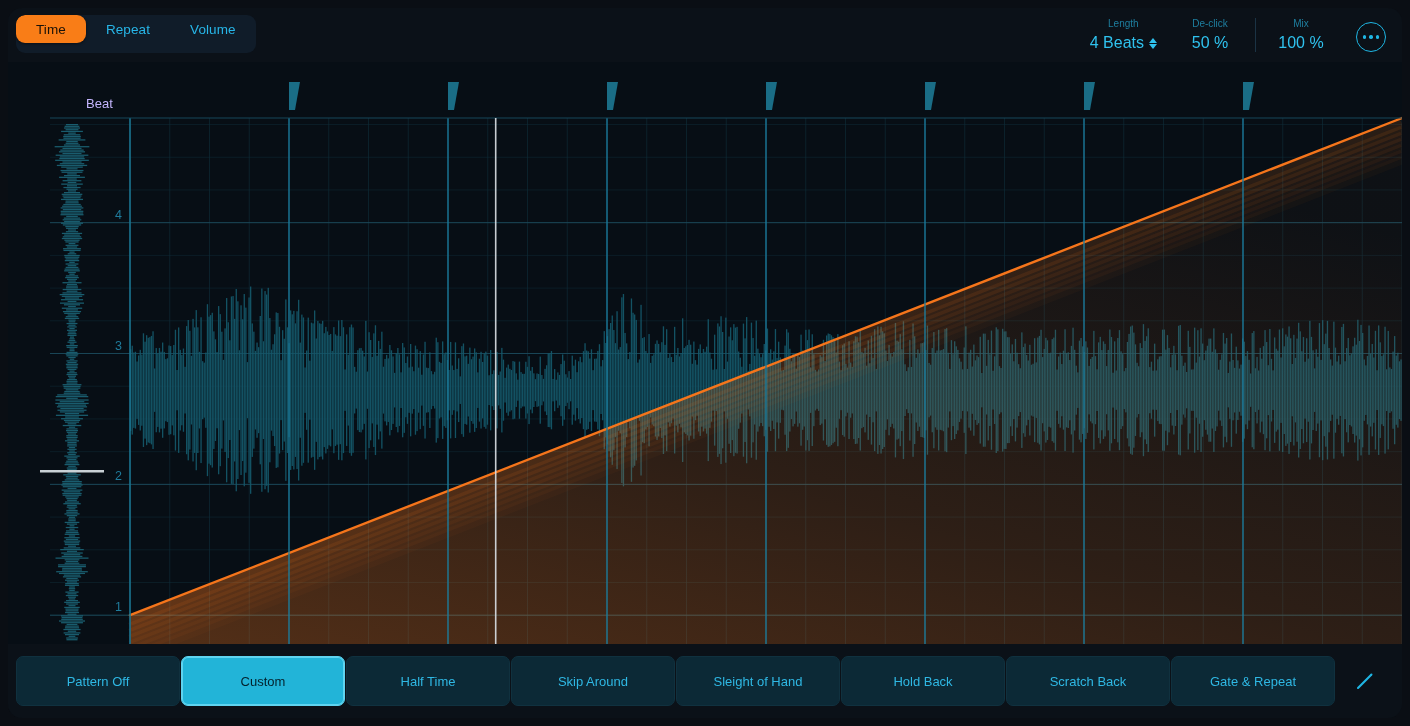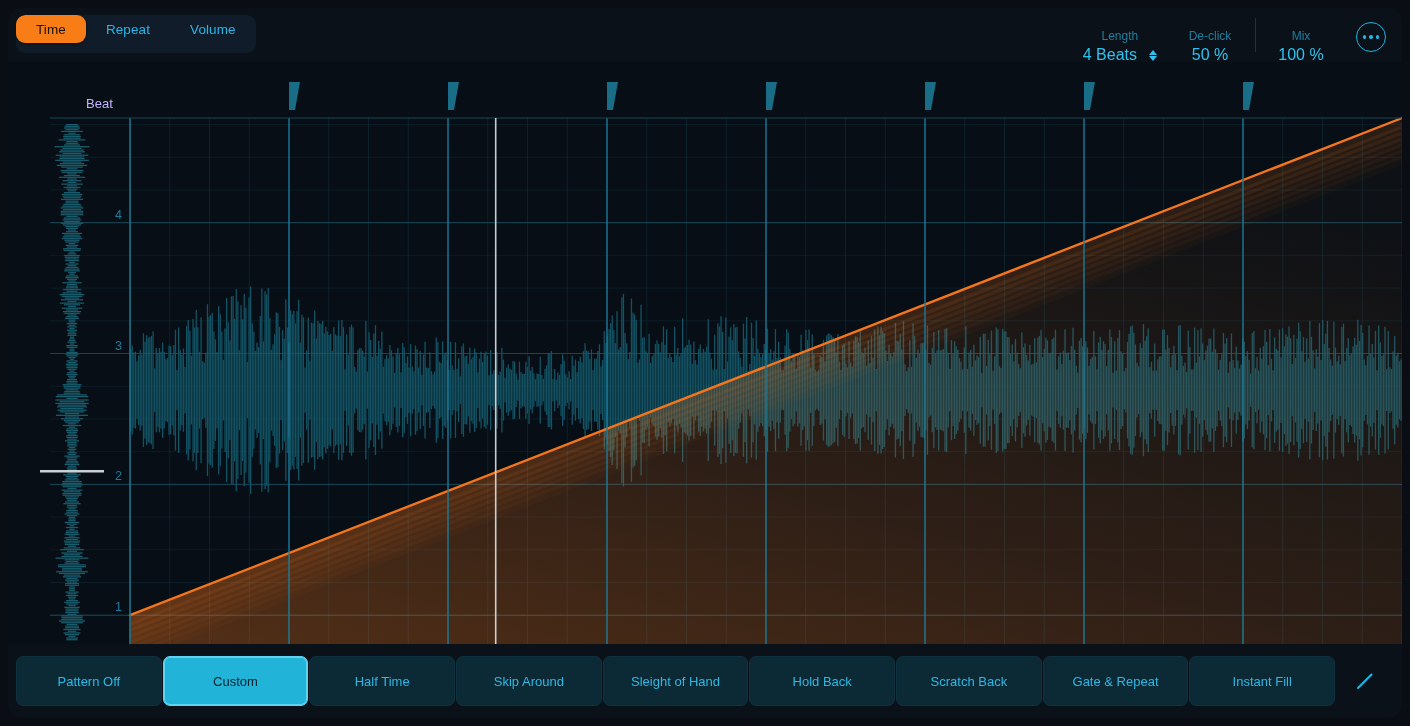--- a/index.html
+++ b/index.html
@@ -56,25 +56,25 @@
     position: absolute; right: 16px; top: 8px;
     display: flex; align-items: flex-start; height: 42px;
   }
   .param {
     display: flex; flex-direction: column; align-items: center;
     min-width: 78px;
     padding: 0 14px;
     cursor: pointer;
   }
   .param .plabel {
-    font-size: 12px; color: #1e7fa0; line-height: 16px; margin-top: 12px;
+    font-size: 10px; color: #1e7fa0; line-height: 16px;
   }
   .param .pvalue {
     font-size: 16px; color: #2fc2ee; line-height: 22px;
-    display: flex; align-items: center; gap: 12px;
+    display: flex; align-items: center; gap: 5px;
     white-space: nowrap;
   }
   .stepper {
     display: inline-flex; flex-direction: column;
     line-height: 0; gap: 1px;
   }
   .stepper i {
     display: block;
     width: 0; height: 0;
     border-left: 4px solid transparent;
@@ -1441,21 +1441,20 @@
     <div class="bottombar">
       <div id="presetRow" style="display:flex;flex:1 1 auto;">
           <div class="pbtn">Pattern Off</div>
           <div class="pbtn active">Custom</div>
           <div class="pbtn">Half Time</div>
           <div class="pbtn">Skip Around</div>
           <div class="pbtn">Sleight of Hand</div>
           <div class="pbtn">Hold Back</div>
           <div class="pbtn">Scratch Back</div>
           <div class="pbtn">Gate &amp; Repeat</div>
-          <div class="pbtn">Instant Fill</div>
         </div>
       <div class="pencil-btn">
         <svg width="22" height="22" viewBox="0 0 22 22">
           <line x1="4" y1="18" x2="17" y2="5" stroke="#1fb6e3" stroke-width="2.1" stroke-linecap="round"></line>
           <circle cx="17.4" cy="4.6" r="1.1" fill="#1fb6e3"></circle>
         </svg>
       </div>
     </div>
 
   </div>

